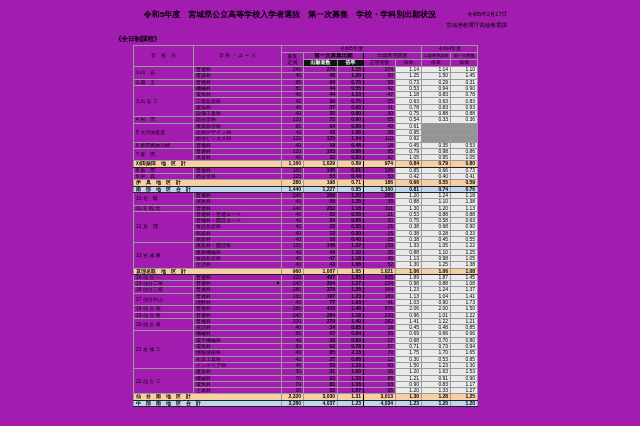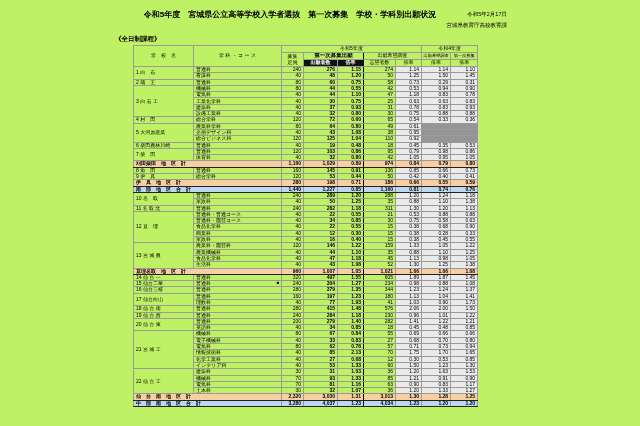--- a/index.html
+++ b/index.html
@@ -1,18 +1,18 @@
 <!DOCTYPE html>
 <html><head>
 <meta charset="utf-8">
 <style>
   * { margin:0; padding:0; box-sizing:border-box; }
   html,body { background:#e8e8e8; }
   .page {
-    position:relative; width:640px; height:426px; background:#bef264;
+    position:relative; width:640px; height:426px; background:#a21caf;
     font-family:"Liberation Sans","DejaVu Sans",sans-serif; color:#000;
     margin:0 auto; overflow:hidden;
   }
   .title {
     position:absolute; top:9px; left:90px; width:400px;
     font-size:8px; font-weight:bold; text-align:center; white-space:nowrap;
   }
   .hdr-date { position:absolute; top:11px; right:133px; font-size:5.5px; }
   .hdr-org  { position:absolute; top:22px; right:133px; font-size:5.5px; }
   .section  { position:absolute; top:35px; left:115px; font-size:6.5px; font-weight:bold; }

